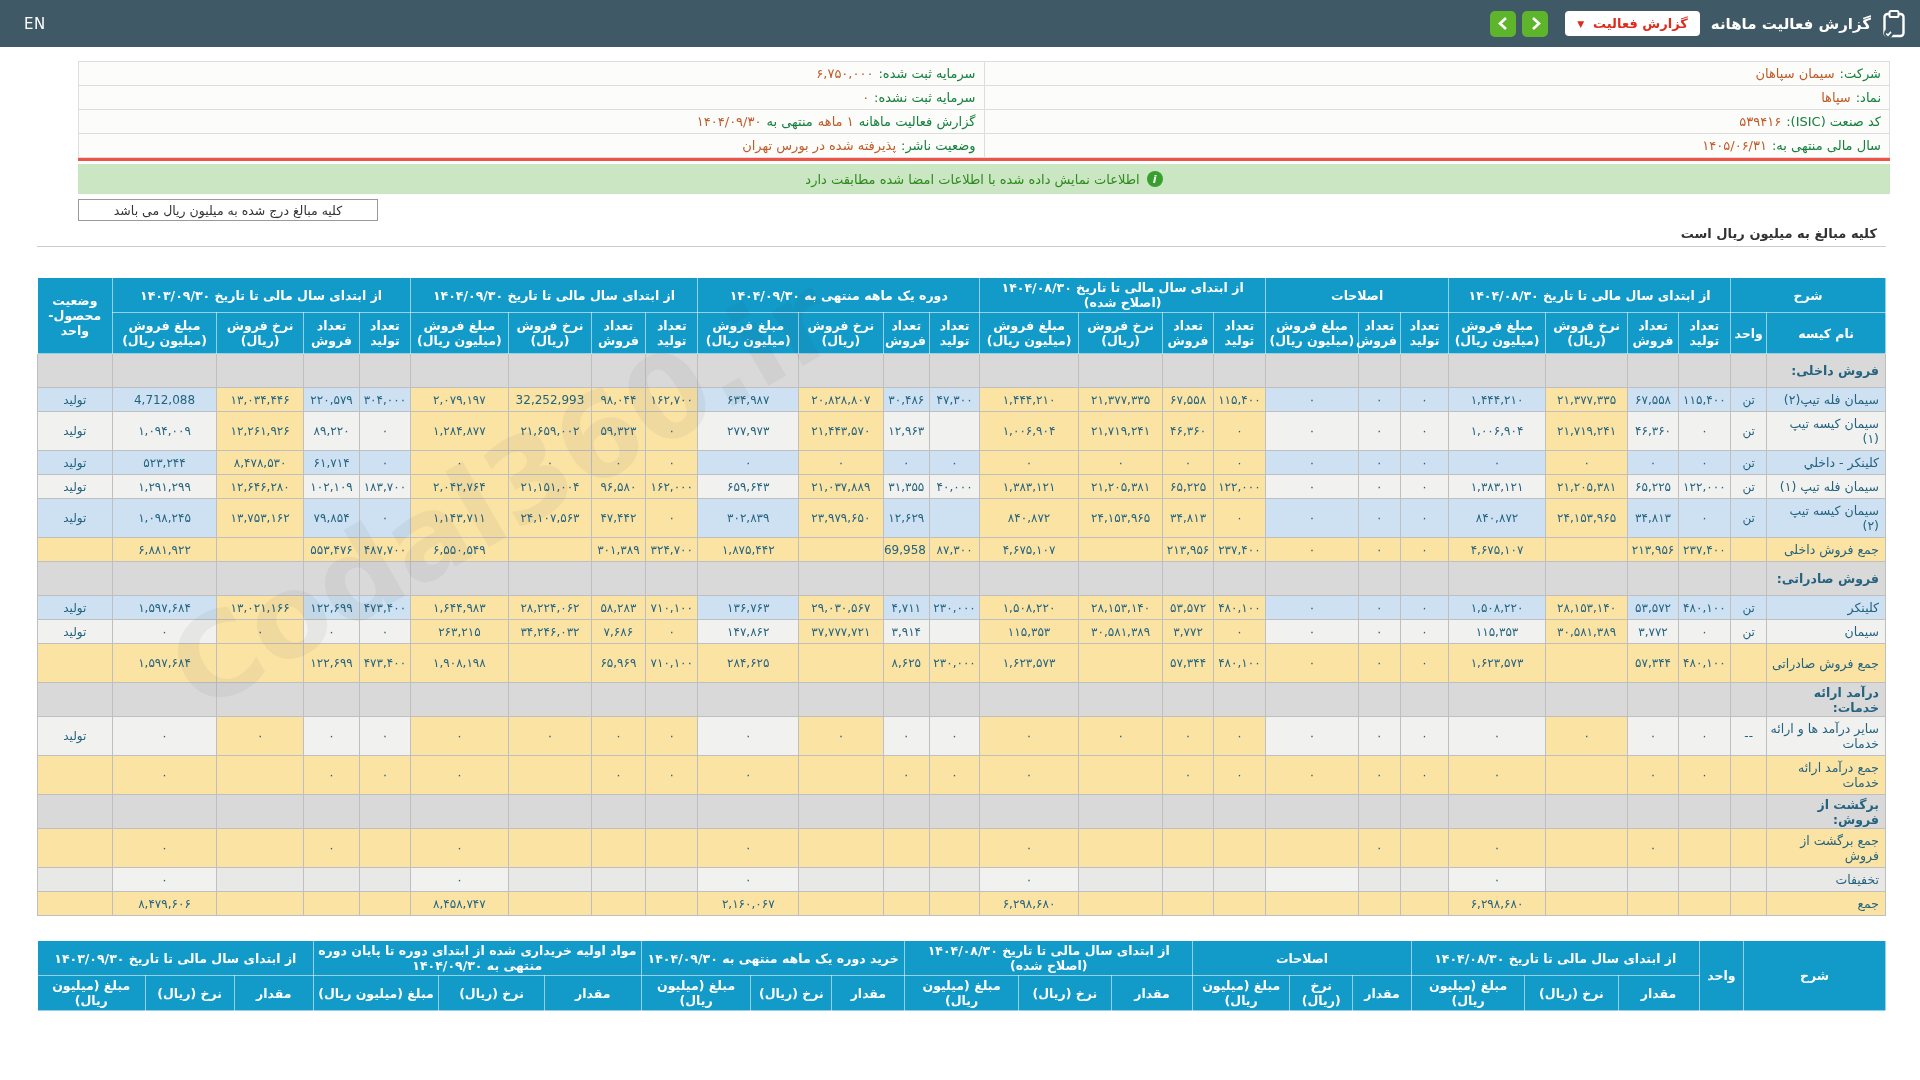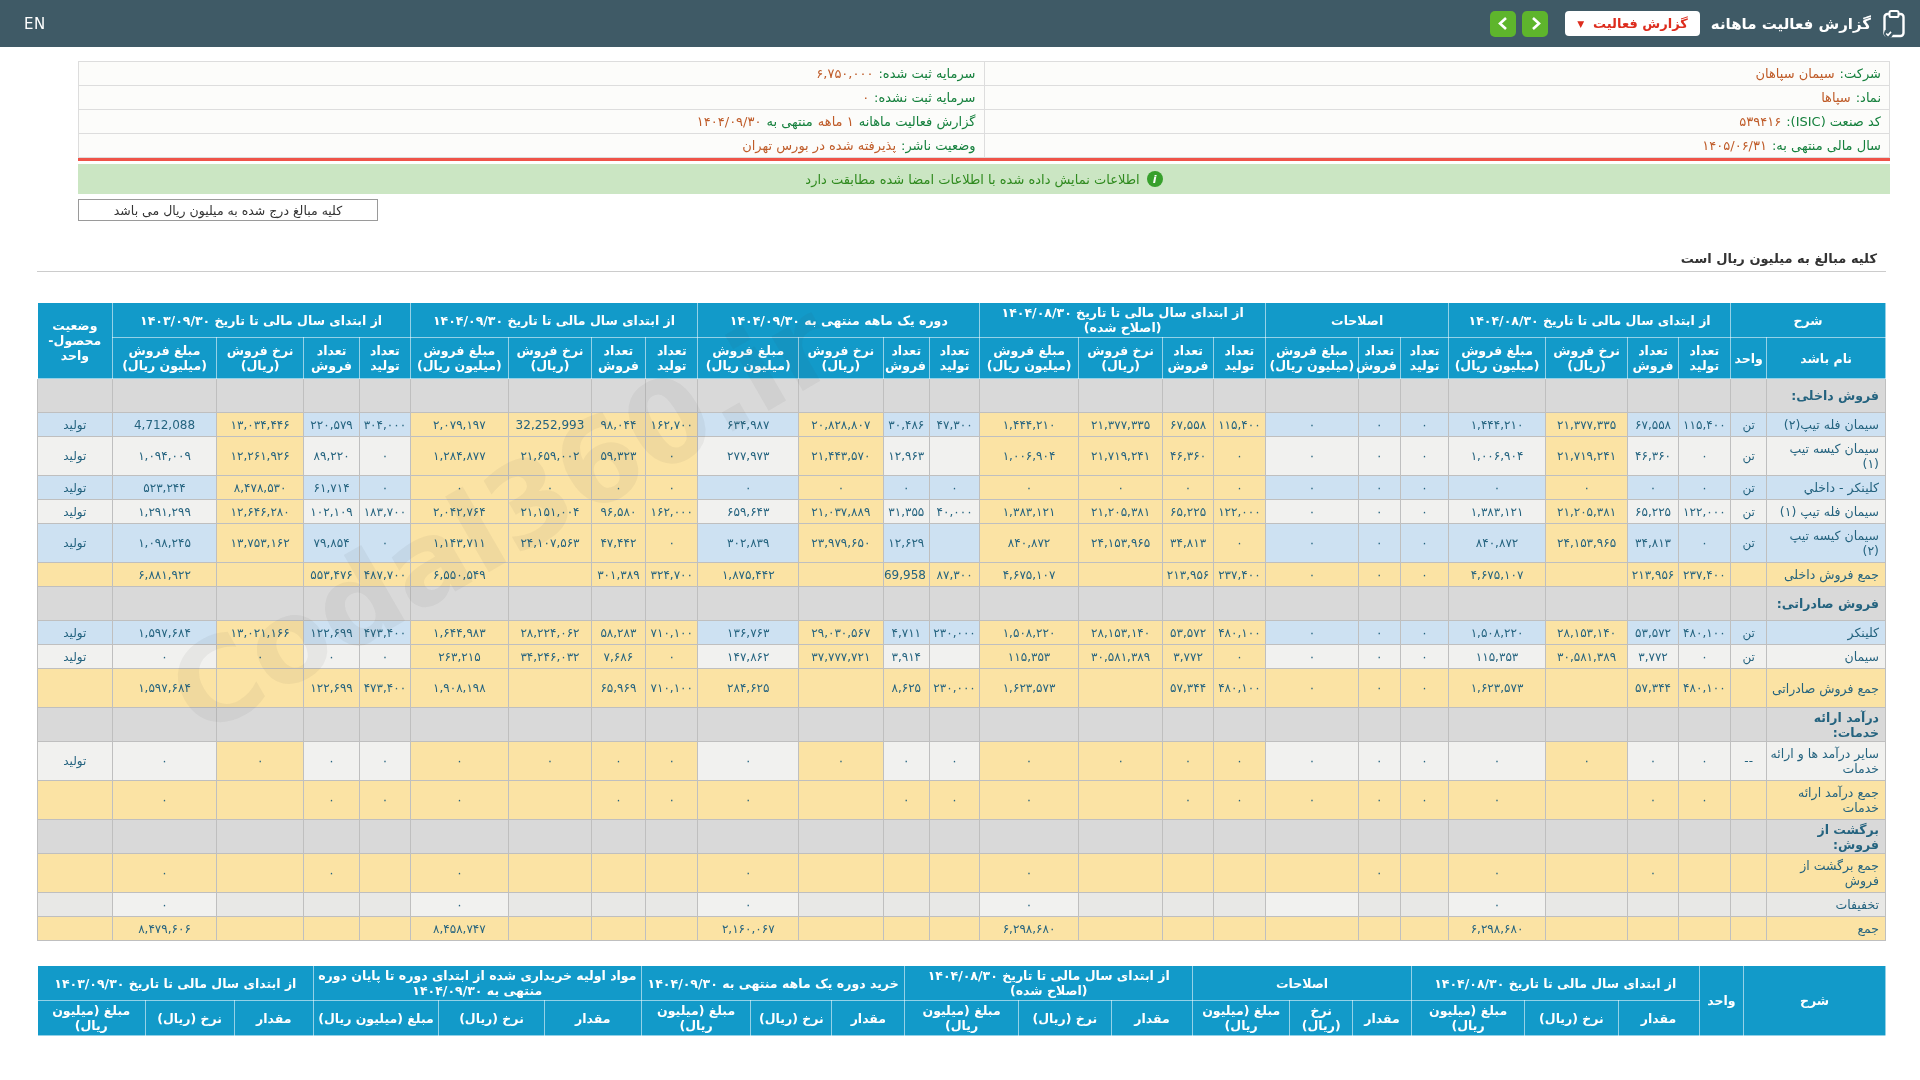--- a/index.html
+++ b/index.html
@@ -30,21 +30,21 @@
     font-size:11px; font-weight:bold; display:flex; align-items:center; justify-content:center;
     font-style:italic; flex:0 0 16px; }
   .amounts-box { margin-top:5px; width:300px; margin-right:auto; border:1px solid #9a9a9a;
     height:22px; font-size:12.5px; color:#333; display:flex; align-items:center; justify-content:center; }
   
   .main-wrap { margin:0 34px 0 37px; position:relative; }
   .sec-bar { height:26px; background:#129ac9; color:#fff; font-weight:bold; font-size:13.5px;
     display:flex; align-items:center; padding:0 9px; }
   .sec-bar.first { margin-top:61px; }
   .sub-note { height:26px; display:flex; align-items:center; padding:0 9px; font-size:13px;
-    font-weight:bold; color:#333; border-bottom:1px solid #ccc; margin-bottom:30px; background:#fff;margin-top:25px; }
+    font-weight:bold; color:#333; border-bottom:1px solid #ccc; margin-bottom:30px; background:#fff; }
   
   table.grid { width:100%; border-collapse:collapse; table-layout:fixed; font-size:12px; color:#24637f; }
   table.grid thead th { background:#129ac9; color:#fff; font-size:12.5px; font-weight:bold;
     border:1px solid rgba(255,255,255,.55); padding:2px 3px; }
   table.grid thead tr.grp th { height:29px; }
   table.grid thead tr.sub th { height:41px; }
   table.grid tbody td { border:1px solid #bfbfbf; text-align:center; padding:1px 3px; overflow:hidden; }
   table.grid td.name { text-align:right; padding-right:6px; font-size:12.5px; }
   tr.rb td { background:#cde1f2; }
   tr.rw td { background:#f1f1ef; }
@@ -195,21 +195,21 @@
           <th colspan="2" class="">شرح</th>
           <th colspan="4" class="">از ابتدای سال مالی تا تاریخ ۱۴۰۴/۰۸/۳۰</th>
           <th colspan="3" class="">اصلاحات</th>
           <th colspan="4" class="">از ابتدای سال مالی تا تاریخ ۱۴۰۴/۰۸/۳۰ (اصلاح شده)</th>
           <th colspan="4" class="">دوره یک ماهه منتهی به ۱۴۰۴/۰۹/۳۰</th>
           <th colspan="4" class="">از ابتدای سال مالی تا تاریخ ۱۴۰۴/۰۹/۳۰</th>
           <th colspan="4" class="">از ابتدای سال مالی تا تاریخ ۱۴۰۳/۰۹/۳۰</th>
           <th rowspan="2" class="">وضعیت محصول-واحد</th>
         </tr>
         <tr class="sub">
-          <th class="">نام باشد</th>
+          <th class="">نام کیسه</th>
           <th class="">واحد</th>
           <th class="">تعداد تولید</th>
           <th class="">تعداد فروش</th>
           <th class="">نرخ فروش (ریال)</th>
           <th class="">مبلغ فروش (میلیون ریال)</th>
           <th class="">تعداد تولید</th>
           <th class="">تعداد فروش</th>
           <th class="">مبلغ فروش (میلیون ریال)</th>
           <th class="">تعداد تولید</th>
           <th class="">تعداد فروش</th>

